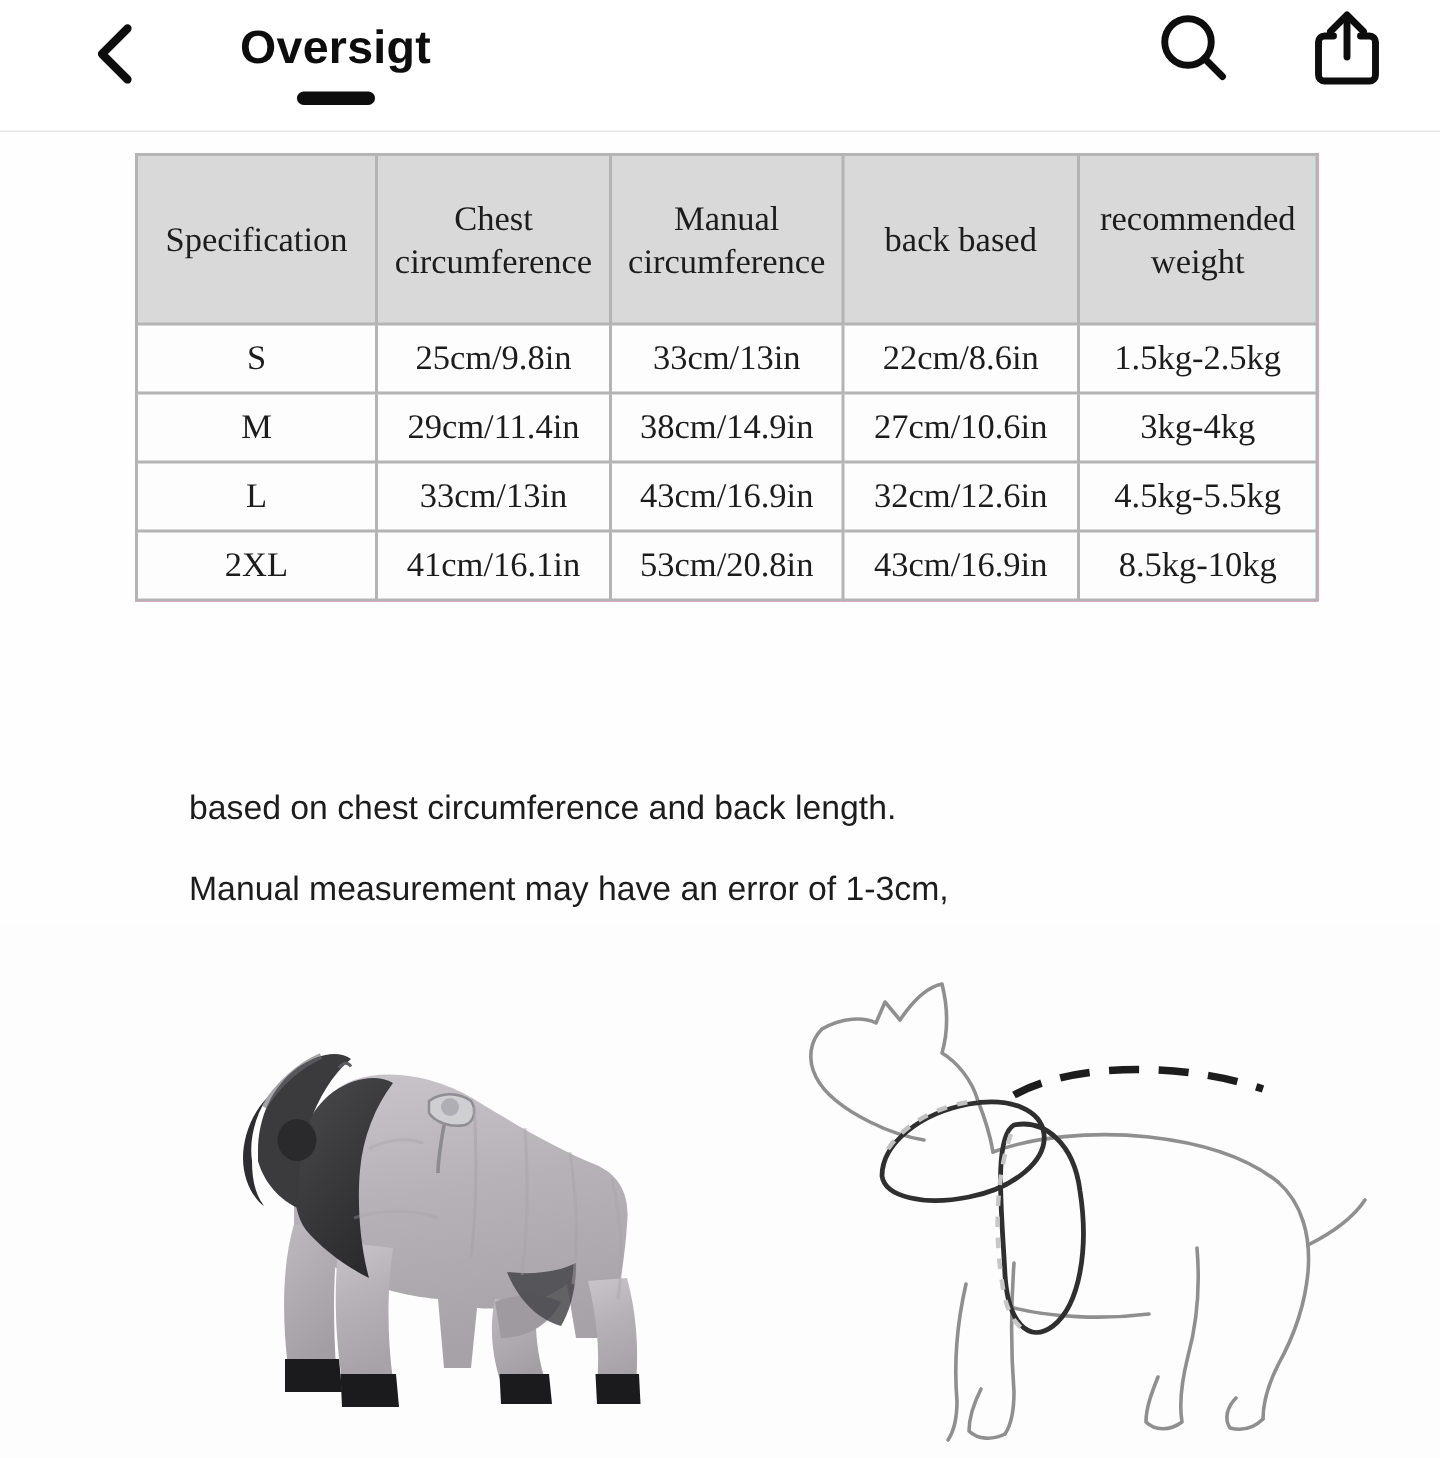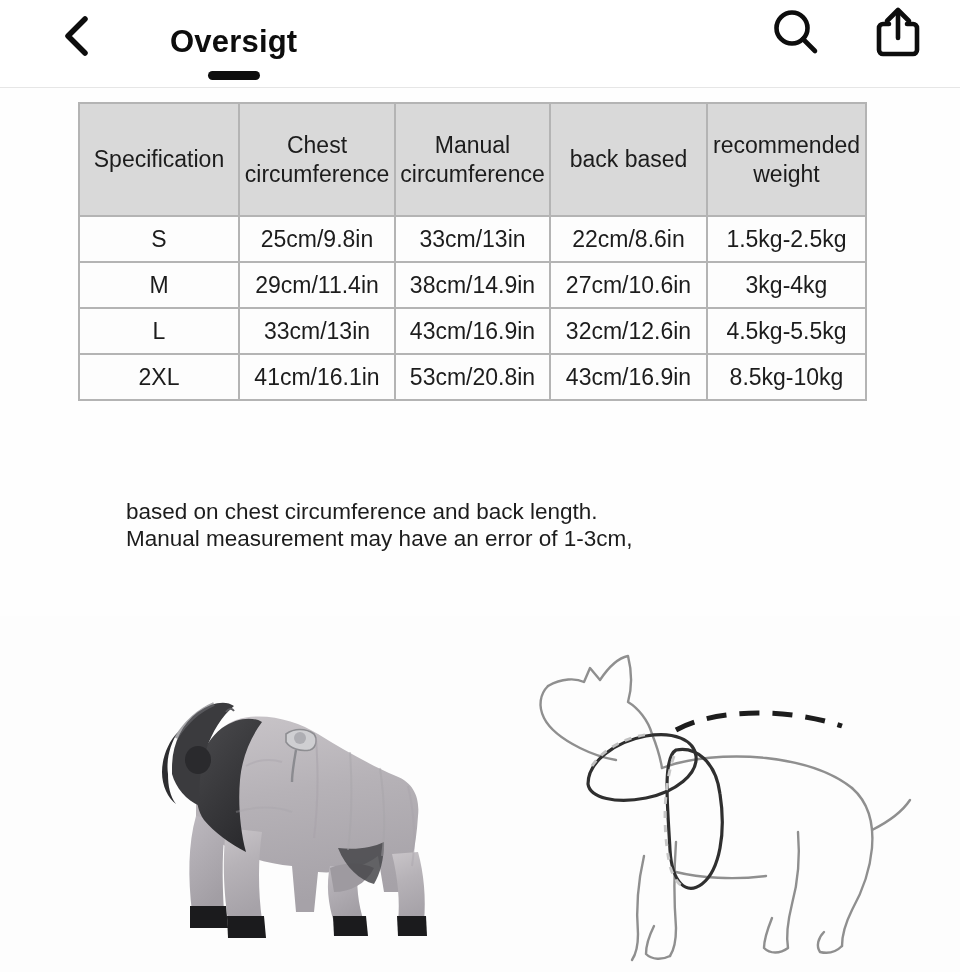--- a/index.html
+++ b/index.html
@@ -36,25 +36,25 @@
     height: 56px;
     display: flex;
     align-items: center;
     justify-content: center;
     cursor: pointer;
   }
   .nav-back svg { display: block; }
 
   .nav-tabs {
     position: absolute;
-    left: 170px;
+    left: 160px;
     top: 0;
     height: 80px;
     display: flex;
-    align-items: flex-end;
+    align-items: flex-start;
     gap: 48px;
   }
 
   .tab {
     position: relative;
     padding-top: 12px;
     cursor: pointer;
     text-align: center;
   }
   .tab-label {
@@ -100,26 +100,27 @@
   .content {
     position: relative;
     width: 960px;
     height: 884px;
     background: #fefefe;
   }
 
   
   .size-table {
     position: absolute;
-    left: 78px;
+    left: 90px;
     top: 14px;
     width: 787px;
     border-collapse: collapse;
     table-layout: fixed;
     background: #ec4899;
+    font-family: Liberation Serif, serif;
   }
   .size-table th,
   .size-table td {
     border: 2px solid #b4b4b4;
     text-align: center;
     vertical-align: middle;
     color: #1c1c1c;
     font-weight: 400;
   }
   .size-table thead th {
@@ -146,21 +147,21 @@
   .note {
     position: absolute;
     left: 70px;
     top: 410px;
     width: 620px;
     font-size: 22.5px;
     line-height: 27px;
     color: #1c1c1c;
   }
   .note-line { display: block; white-space: pre; }
-  .note-line.indent { padding-left: 56px; }
+  .note-line.indent { padding-left: 56px; margin-top: 27px; }
 
   
   .illustrations {
     position: absolute;
     left: 0;
     top: 528px;
     width: 960px;
     height: 356px;
     background: #fdfcfc;
   }

